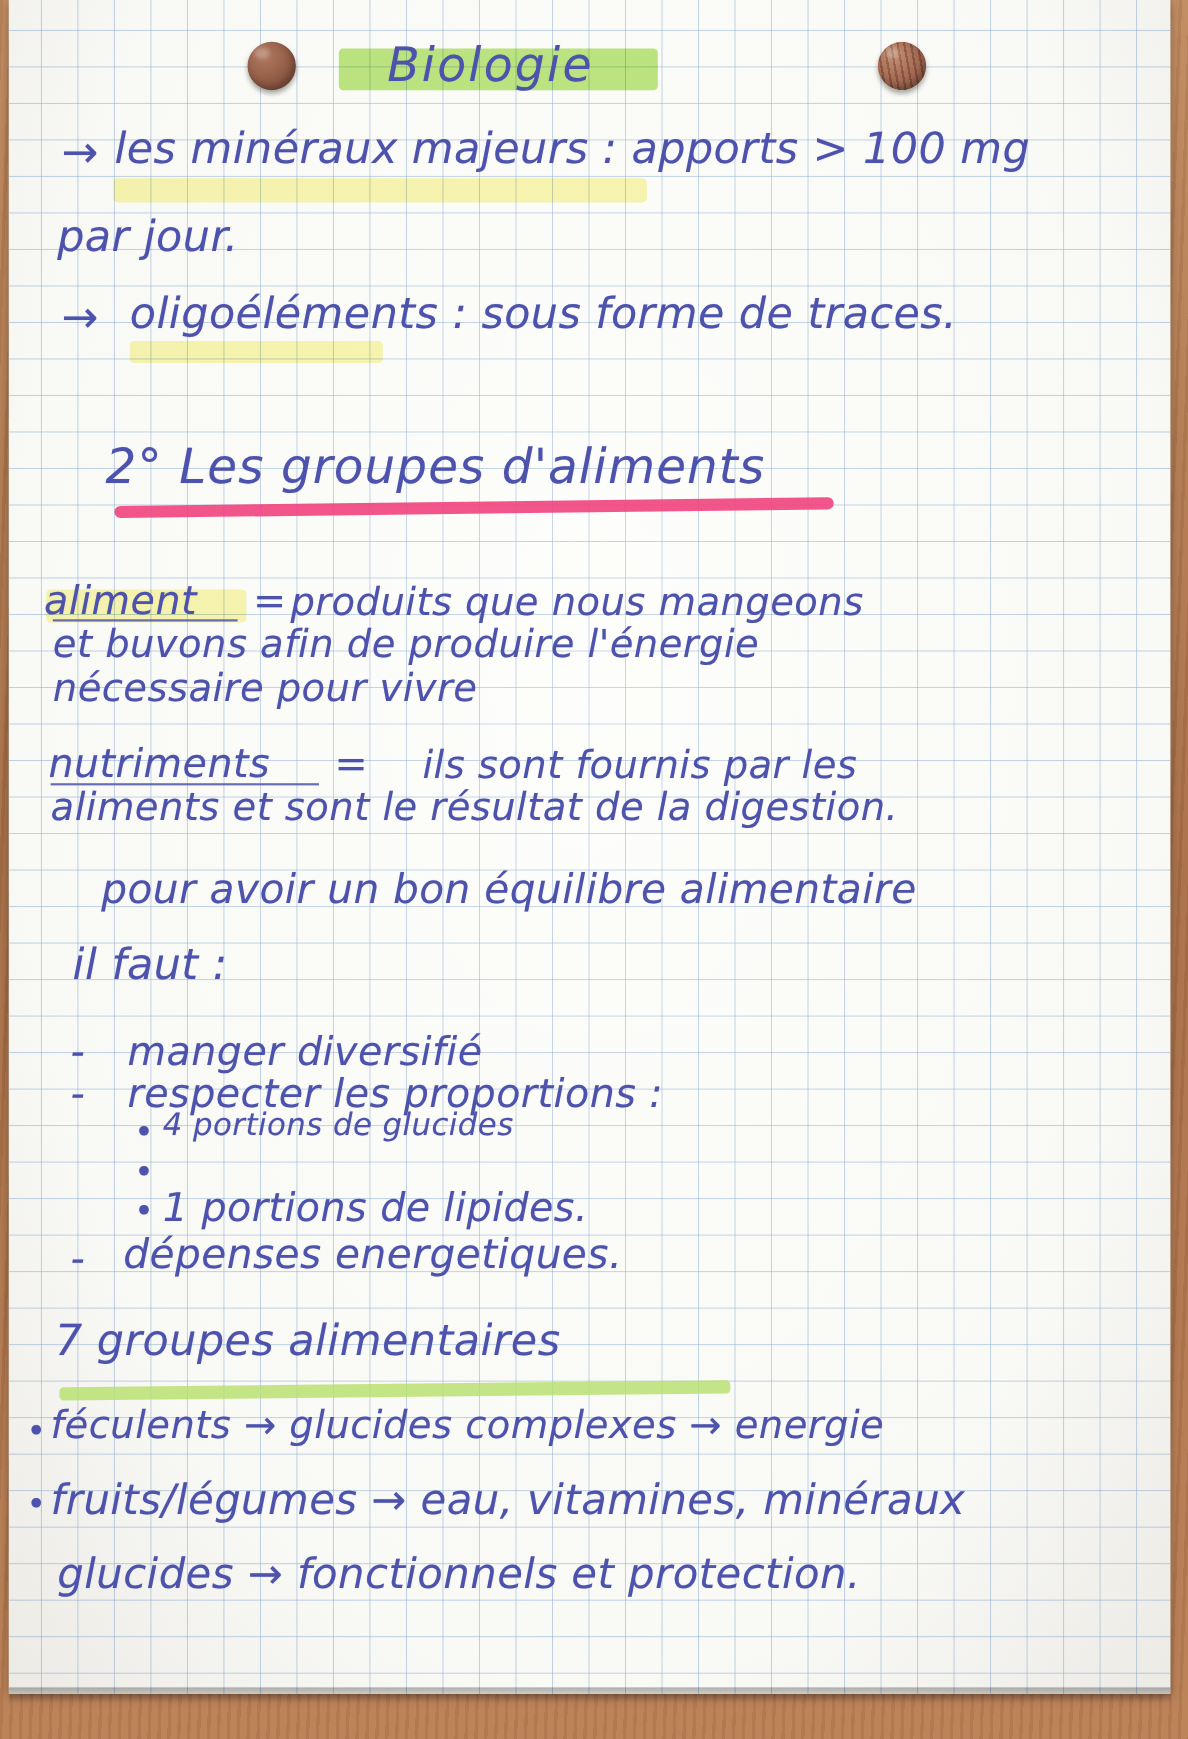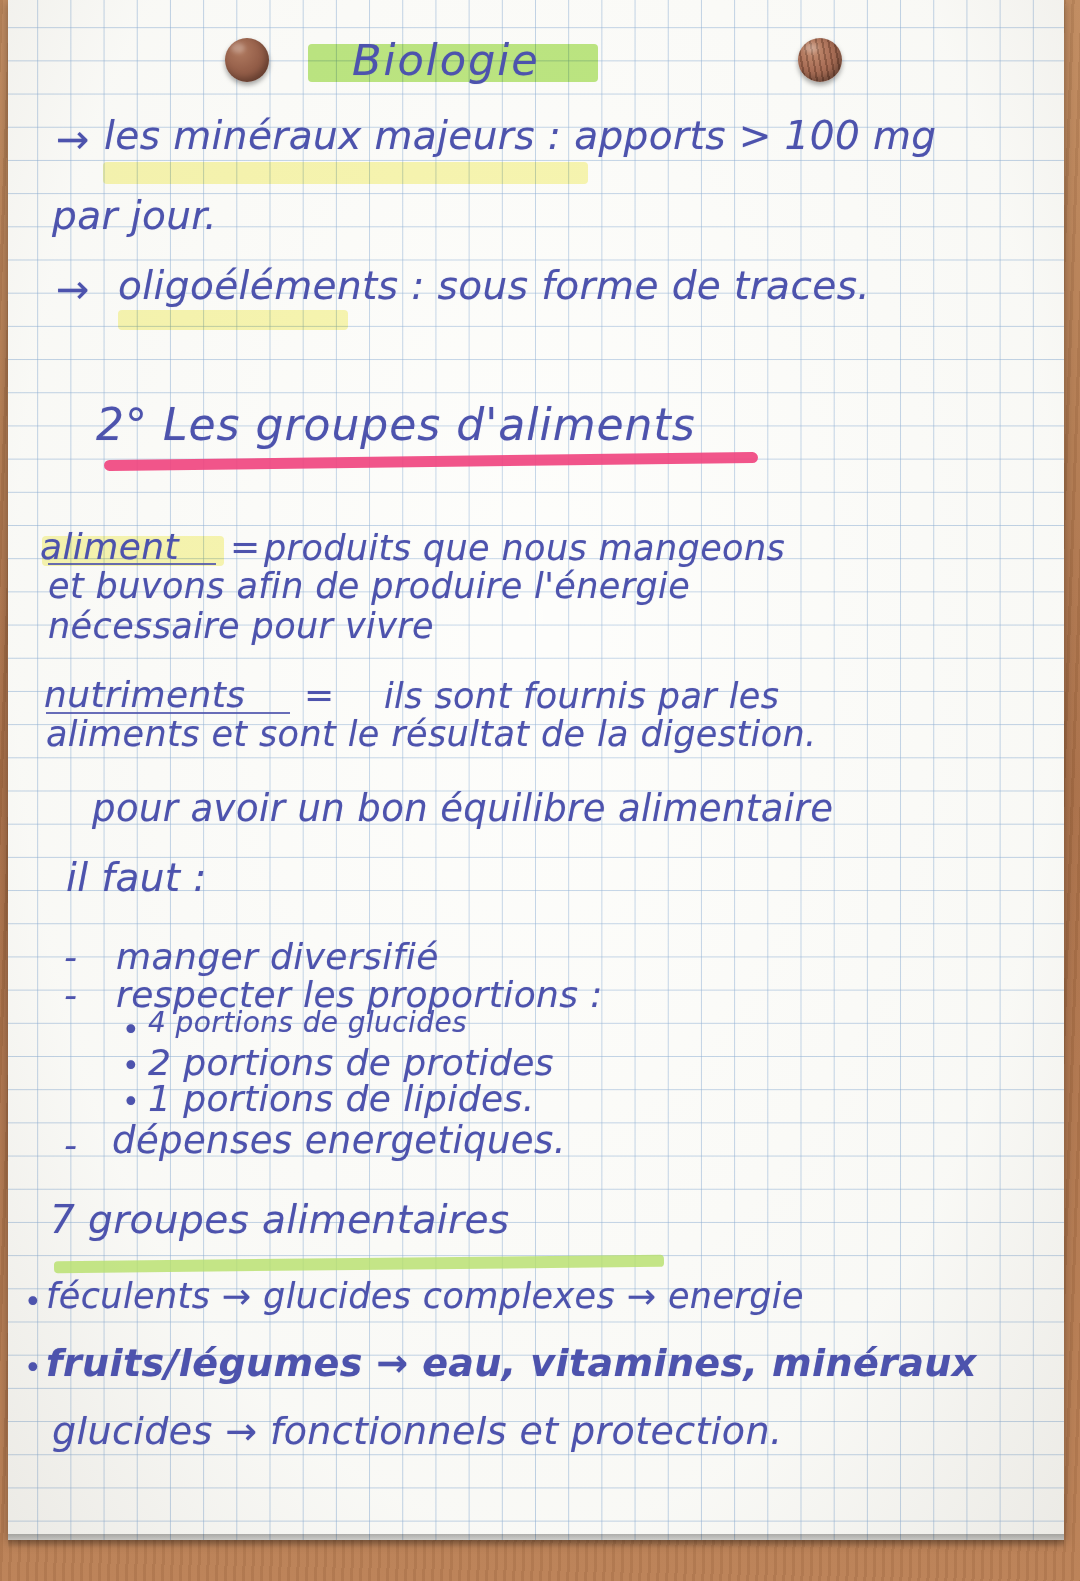--- a/index.html
+++ b/index.html
@@ -182,31 +182,30 @@
   <div class="hw" style="left:56px; top:938px; font-size:36px;">-</div>
   <div class="hw" style="left:108px; top:938px; font-size:36px;">manger diversifié</div>
 
   <div class="hw" style="left:56px; top:976px; font-size:36px;">-</div>
   <div class="hw" style="left:108px; top:976px; font-size:36px;">respecter les proportions :</div>
 
   <div class="hw" style="left:114px; top:1014px; font-size:30px;">•</div>
   <div class="hw" style="left:140px; top:1008px; font-size:28px;">4 portions de glucides</div>
 
   <div class="hw" style="left:114px; top:1050px; font-size:30px;">•</div>
-  <div class="hw" style="left:140px; top:1044px; font-size:36px;">2 portions de protides</div>
 
   <div class="hw" style="left:114px; top:1086px; font-size:30px;">•</div>
   <div class="hw" style="left:140px; top:1080px; font-size:36px;">1 portions de lipides.</div>
 
   <div class="hw" style="left:56px; top:1126px; font-size:36px;">-</div>
   <div class="hw" style="left:104px; top:1122px; font-size:37px;">dépenses energetiques.</div>
 
   <div class="hw" style="left:42px; top:1200px; font-size:39px;">7 groupes alimentaires</div>
   <div class="hl-green-underline" style="left:46px; top:1258px; width:610px; height:12px; transform:rotate(-0.6deg);"></div>
 
   <div class="hw" style="left:16px; top:1286px; font-size:30px;">•</div>
   <div class="hw" style="left:38px; top:1278px; font-size:35px;">féculents → glucides complexes → energie</div>
 
   <div class="hw" style="left:16px; top:1352px; font-size:30px;">•</div>
-  <div class="hw" style="left:38px; top:1344px; font-size:38px;font-weight:bold;">fruits/légumes → eau, vitamines, minéraux</div>
+  <div class="hw" style="left:38px; top:1344px; font-size:38px;">fruits/légumes → eau, vitamines, minéraux</div>
   <div class="hw" style="left:44px; top:1412px; font-size:38px;">glucides → fonctionnels et protection.</div>
 
 </div>
 
 </body></html>

